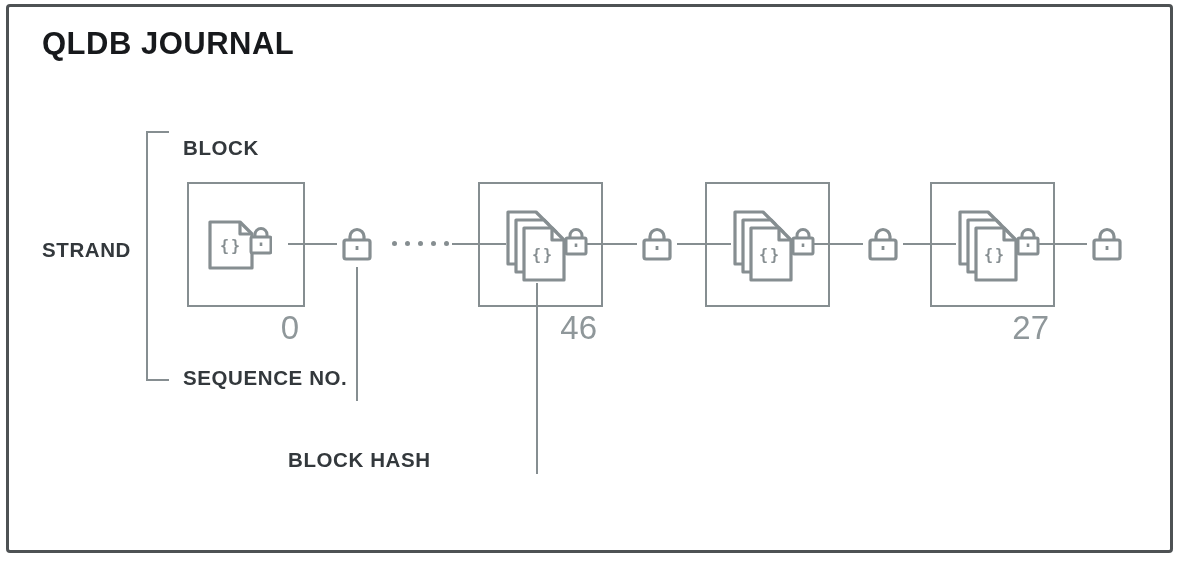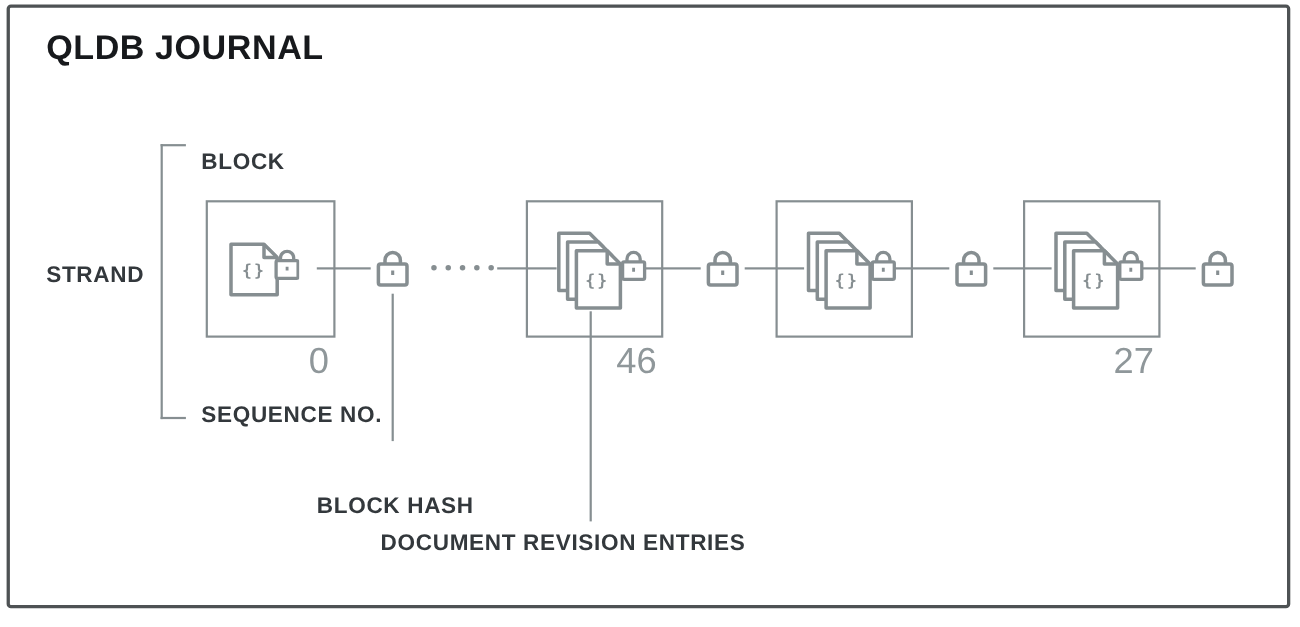--- a/index.html
+++ b/index.html
@@ -72,21 +72,20 @@
   <div class="title">QLDB JOURNAL</div>
 
   <div class="gline bracket-v"></div>
   <div class="gline bracket-t1"></div>
   <div class="gline bracket-t2"></div>
 
   <div class="lbl lbl-strand">STRAND</div>
   <div class="lbl lbl-block">BLOCK</div>
   <div class="lbl lbl-seqno">SEQUENCE NO.</div>
   <div class="lbl lbl-blockhash">BLOCK HASH</div>
-  <div class="lbl lbl-docrev">DOCUMENT REVISION ENTRIES</div>
 
   <div class="jblock jb0"></div>
   <div class="jblock jb1"></div>
   <div class="jblock jb2"></div>
   <div class="jblock jb3"></div>
 
   <div class="seq sq0">0</div>
   <div class="seq sq1">46</div>
   <div class="seq sq3">27</div>
 

